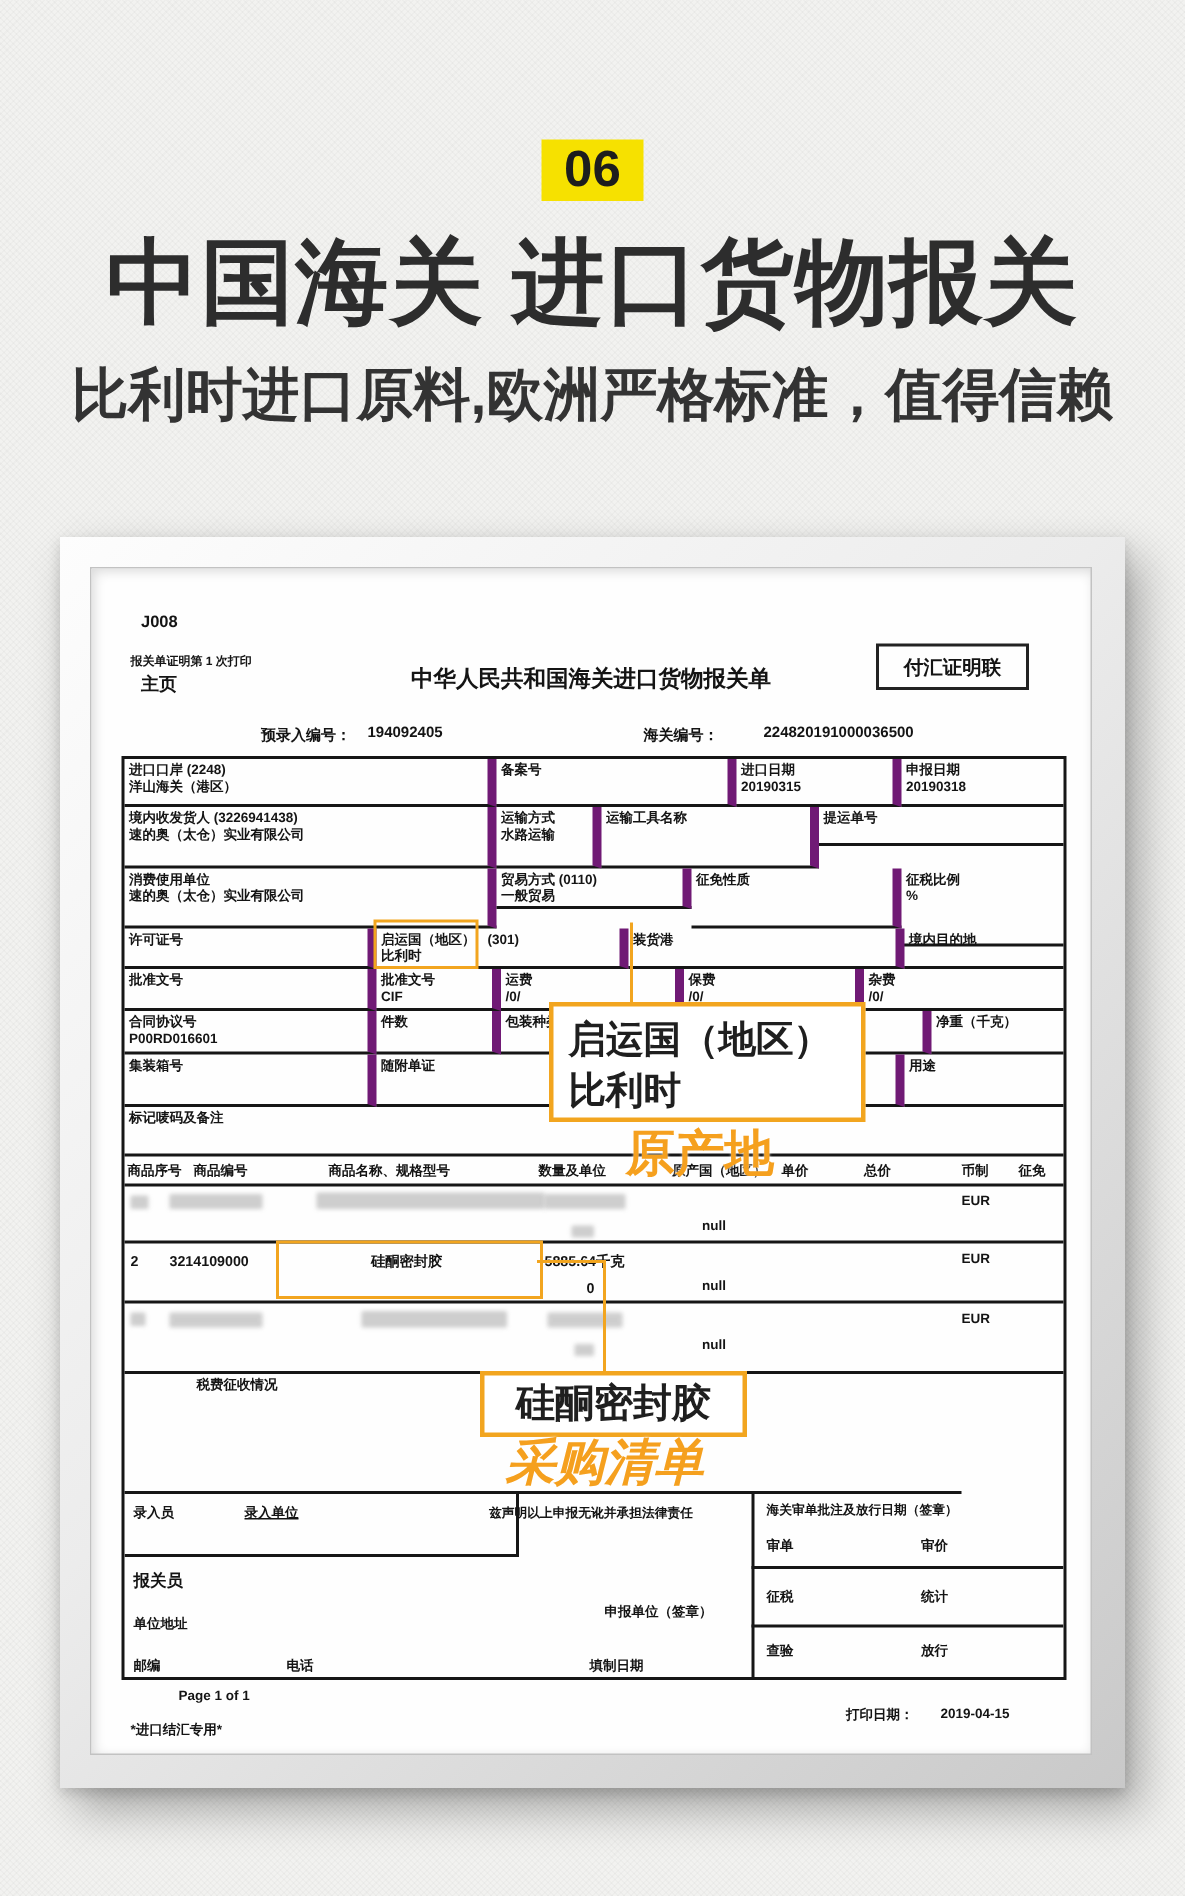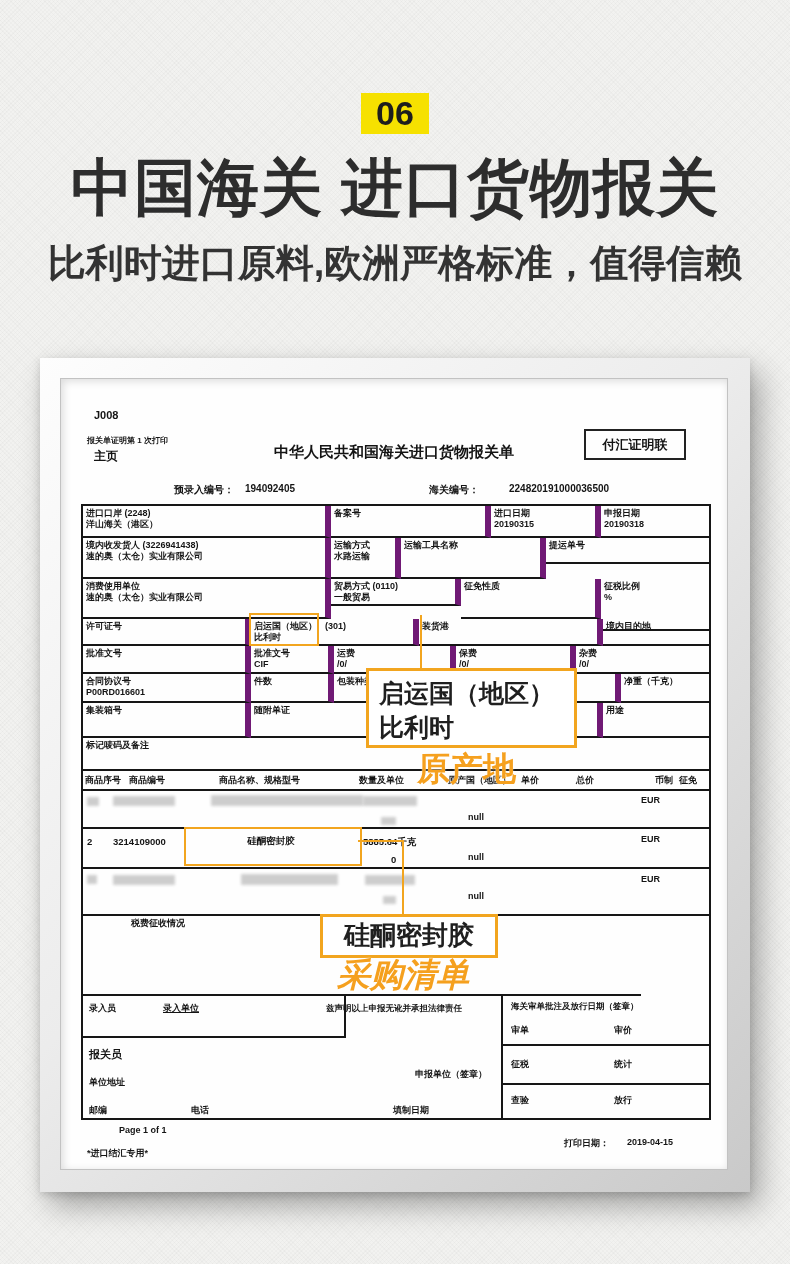--- a/index.html
+++ b/index.html
@@ -173,21 +173,21 @@
         </div>
 
         <div class="c nbr" style="left:0;top:265px;width:626px;height:20px;padding:0;">
           <div class="t" style="left:2px;top:4px;font-size:9px;">商品序号</div>
           <div class="t" style="left:46px;top:4px;font-size:9px;">商品编号</div>
           <div class="t" style="left:136px;top:4px;font-size:9px;">商品名称、规格型号</div>
           <div class="t" style="left:276px;top:4px;font-size:9px;">数量及单位</div>
           <div class="t" style="left:365px;top:4px;font-size:9px;">原产国（地区）</div>
           <div class="t" style="left:438px;top:4px;font-size:9px;">单价</div>
           <div class="t" style="left:493px;top:4px;font-size:9px;">总价</div>
-          <div class="t" style="left:572px;top:4px;font-size:9px;">币制</div>
+          <div class="t" style="left:558px;top:4px;font-size:9px;">币制</div>
           <div class="t" style="left:596px;top:4px;font-size:9px;">征免</div>
         </div>
 
         <div class="c nbr" style="left:0;top:285px;width:626px;height:38px;padding:0;">
           <div class="blur" style="left:4px;top:6px;width:12px;height:9px;"></div>
           <div class="blur" style="left:30px;top:5px;width:62px;height:10px;"></div>
           <div class="blur" style="left:128px;top:4px;width:152px;height:11px;"></div>
           <div class="blur" style="left:280px;top:5px;width:54px;height:10px;"></div>
           <div class="blur" style="left:298px;top:26px;width:15px;height:8px;"></div>
           <div class="t" style="left:385px;top:21px;font-size:9px;">null</div>
@@ -222,21 +222,21 @@
           <div class="line" style="left:418px;top:0;width:2px;height:122px;"></div>
           <div class="line" style="left:418px;top:48px;width:208px;height:2px;"></div>
           <div class="line" style="left:418px;top:87px;width:208px;height:2px;"></div>
           <div class="t" style="left:6px;top:7px;font-size:9px;">录入员</div>
           <div class="t" style="left:80px;top:7px;font-size:9px;text-decoration:underline;">录入单位</div>
           <div class="t" style="left:243px;top:7px;font-size:8.5px;">兹声明以上申报无讹并承担法律责任</div>
           <div class="t" style="left:428px;top:5px;font-size:8.5px;">海关审单批注及放行日期（签章）</div>
           <div class="t" style="left:428px;top:29px;font-size:9px;">审单</div>
           <div class="t" style="left:531px;top:29px;font-size:9px;">审价</div>
           <div class="t" style="left:6px;top:53px;font-size:11px;">报关员</div>
-          <div class="t" style="left:320px;top:73px;font-size:9px;margin-left:12px;">申报单位（签章）</div>
+          <div class="t" style="left:320px;top:73px;font-size:9px;">申报单位（签章）</div>
           <div class="t" style="left:428px;top:63px;font-size:9px;">征税</div>
           <div class="t" style="left:531px;top:63px;font-size:9px;">统计</div>
           <div class="t" style="left:6px;top:81px;font-size:9px;">单位地址</div>
           <div class="t" style="left:428px;top:99px;font-size:9px;">查验</div>
           <div class="t" style="left:531px;top:99px;font-size:9px;">放行</div>
           <div class="t" style="left:6px;top:109px;font-size:9px;">邮编</div>
           <div class="t" style="left:108px;top:109px;font-size:9px;">电话</div>
           <div class="t" style="left:310px;top:109px;font-size:9px;">填制日期</div>
         </div>
       </div>

